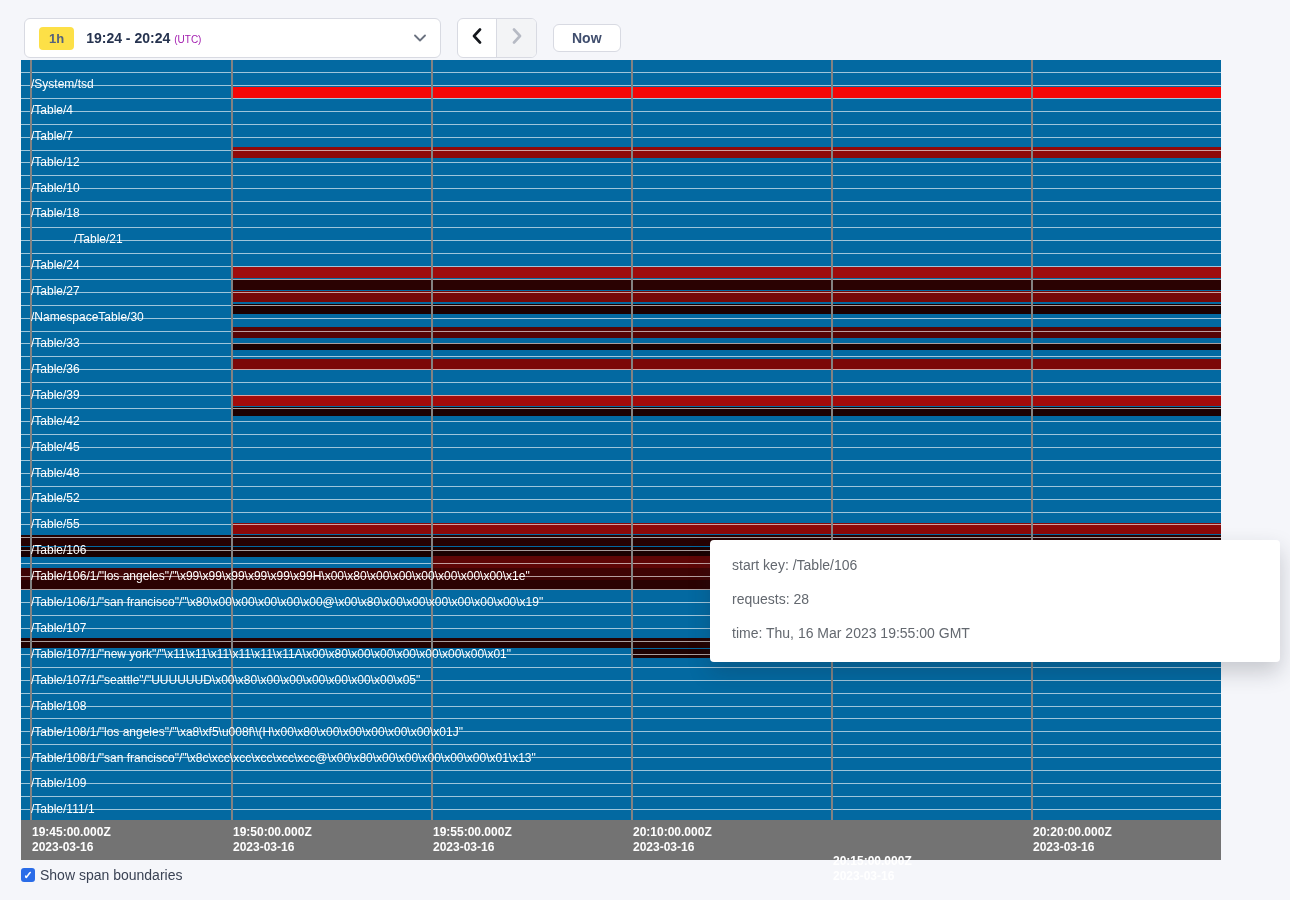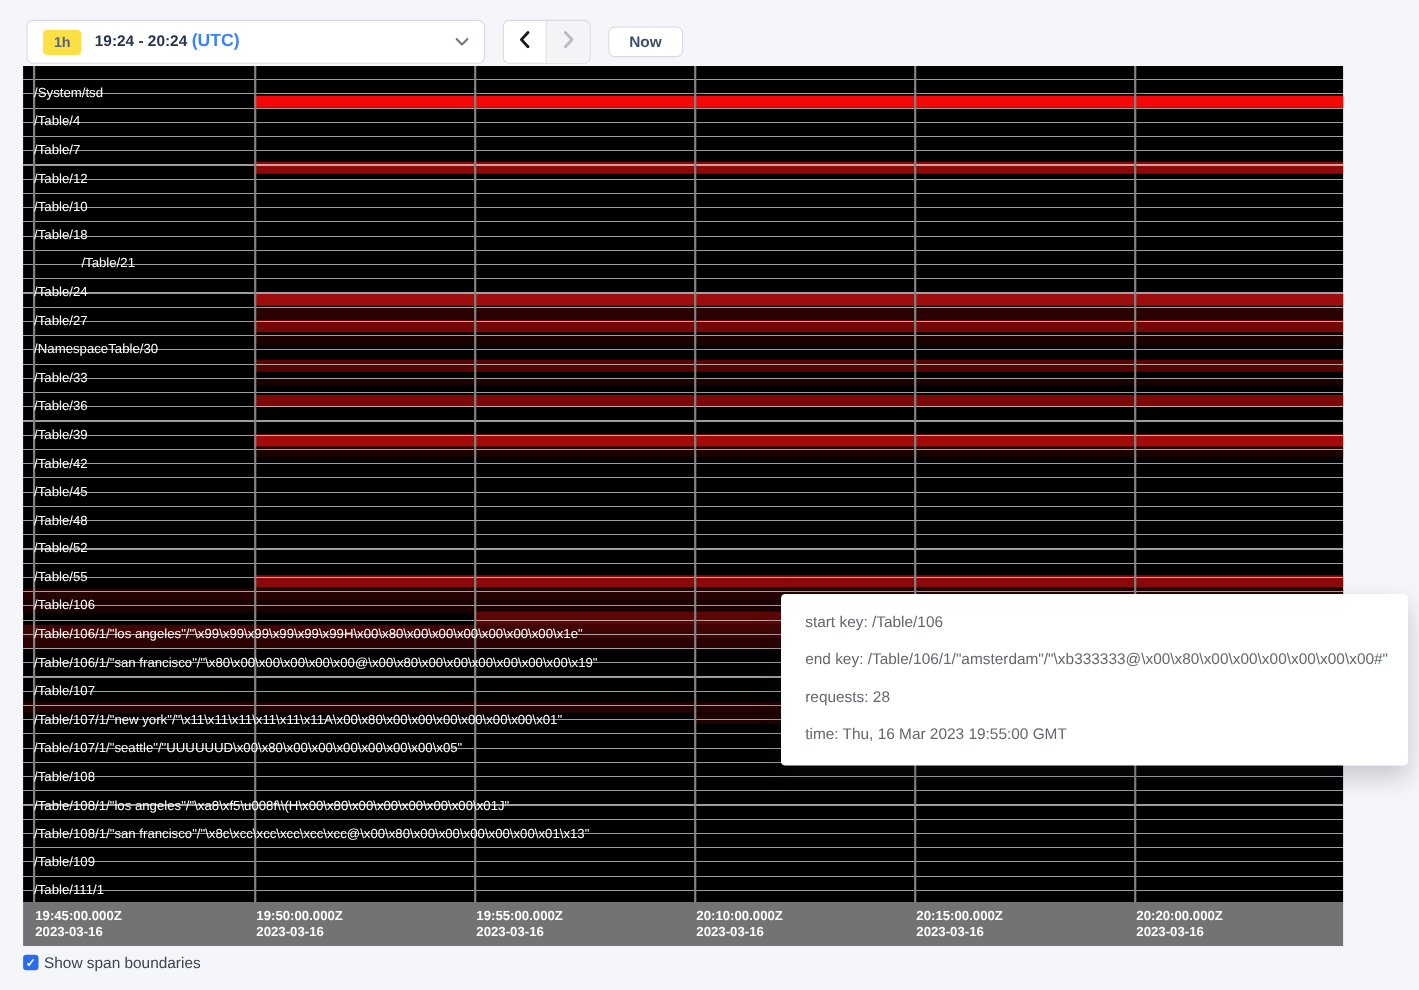--- a/index.html
+++ b/index.html
@@ -4,36 +4,36 @@
 <style>
   * { margin:0; padding:0; box-sizing:border-box; }
   html,body { width:1290px; height:900px; background:#f5f6fa; font-family:"Liberation Sans", sans-serif; overflow:hidden; }
 
   
   .topbar { position:absolute; left:24px; top:18px; display:flex; align-items:center; }
   .range-selector { width:417px; height:40px; background:#fff; border:1px solid #d8dae2; border-radius:6px;
                     display:flex; align-items:center; padding:0 14px; gap:12px; cursor:pointer; }
   .chip { background:#fde047; border-radius:4px; padding:4px 10px; font-size:13px; font-weight:700; color:#56627c; }
   .range-text { font-size:14px; font-weight:700; color:#26334f; white-space:nowrap; }
-  .utc { color:#3b82f6; font-weight:700; margin-left:4px; font-size:16px; }
+  .utc { color:#a21caf; font-weight:400; margin-left:4px; font-size:10px; }
   .dd-chevron { margin-left:auto; display:flex; align-items:center; }
 
   .nav-group { display:flex; height:40px; border:1px solid #d8dae2; border-radius:6px; overflow:hidden;
                background:#fff; margin-left:16px; }
   .nav-btn { width:39px; height:100%; display:flex; align-items:center; justify-content:center; cursor:pointer; }
   .nav-btn.prev { border-right:1px solid #d8dae2; color:#15181d; }
   .nav-btn.next { background:#f3f4f6; color:#b6bac4; cursor:default; }
 
   .now-btn { height:28px; margin-left:16px; padding:0 18px; background:#fff; border:1px solid #d8dae2;
              border-radius:6px; font-size:14px; font-weight:600; color:#3f4d6d; cursor:pointer;
              display:flex; align-items:center; }
 
   
   .viz { position:absolute; left:21px; top:60px; width:1200px; height:800px; }
-  .plot { position:absolute; left:0; top:0; right:0; bottom:40px; background:#000000; }
+  .plot { position:absolute; left:0; top:0; right:0; bottom:40px; background:#0369a1; }
   .bands, .gridlines, .labels { position:absolute; inset:0; }
   .band { position:absolute; }
   .gridlines { pointer-events:none;
       background-image: repeating-linear-gradient(to bottom, transparent 0 11.93px, rgba(255,255,255,0.62) 11.93px 12.93px); }
   .vline { position:absolute; top:0; bottom:0; width:2px; background:#828282; pointer-events:none; }
   .row-label { position:absolute; left:10px; color:#fff; font-size:12px; white-space:nowrap; letter-spacing:0; }
 
   .xaxis { position:absolute; left:0; right:0; bottom:0; height:40px; background:#737373; }
   .xtick { position:absolute; top:5px; color:#fff; font-size:12px; font-weight:600; line-height:15px; white-space:nowrap; }
 
@@ -156,32 +156,31 @@
         <div>2023-03-16</div>
       </div>
       <div class="xtick" style="left: 412px;">
         <div>19:55:00.000Z</div>
         <div>2023-03-16</div>
       </div>
       <div class="xtick" style="left: 612px;">
         <div>20:10:00.000Z</div>
         <div>2023-03-16</div>
       </div>
-      <div class="xtick" style="left: 812px;">
+      <div class="xtick" style="left: 812px; margin-top: 29px;">
         <div>20:15:00.000Z</div>
         <div>2023-03-16</div>
       </div>
       <div class="xtick" style="left: 1012px;">
         <div>20:20:00.000Z</div>
         <div>2023-03-16</div>
       </div>
     </div>
   <div class="tooltip">
       <div class="tooltip-line" style="">start key: /Table/106</div>
-      <div class="tooltip-line" style="">end key: /Table/106/1/"amsterdam"/"\xb333333@\x00\x80\x00\x00\x00\x00\x00\x00#"</div>
       <div class="tooltip-line" style="">requests: 28</div>
       <div class="tooltip-line" style="">time: Thu, 16 Mar 2023 19:55:00 GMT</div>
     </div>
 </div>
 
 <div class="footer">
   <span class="checkbox">✓</span>
   <span class="checkbox-label">Show span boundaries</span>
 </div>
 

